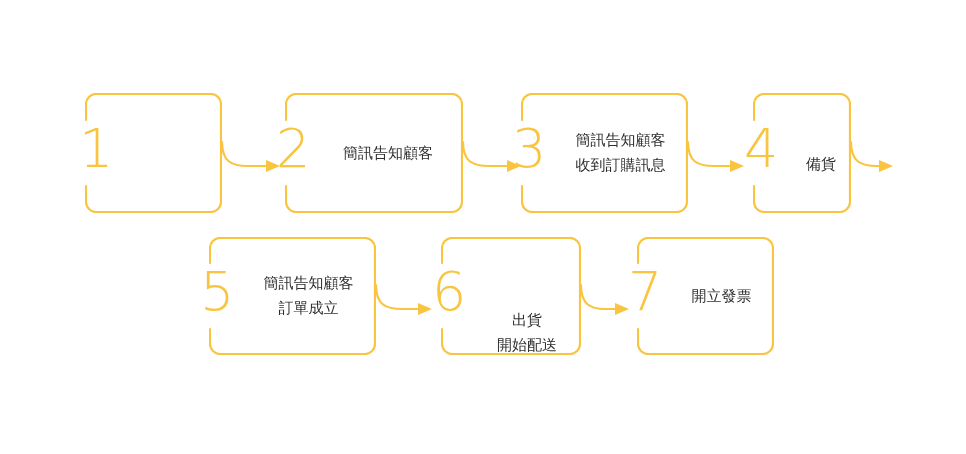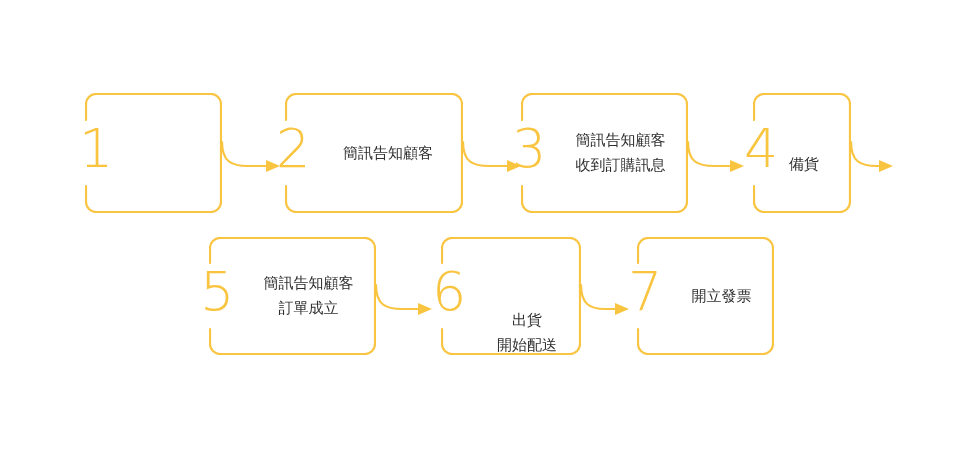--- a/index.html
+++ b/index.html
@@ -108,21 +108,21 @@
     <path d="M 4 2 C 4 22, 14 26, 30 26 H 48" fill="none" stroke="#F9C440" stroke-width="2.2" stroke-linecap="round"></path>
     <path d="M 46 20 L 60 26 L 46 32 Z" fill="#F9C440"></path>
   </svg>
 
   <div class="step-node" style="left:753px; top:93px; width:98px; height:120px;">
     <svg class="step-box" viewBox="0 0 98 120">
       <path d="M 11 1 H 87 A 10 10 0 0 1 97 11 V 109 A 10 10 0 0 1 87 119 H 11 A 10 10 0 0 1 1 109 V 93" fill="#ffffff" stroke="#F9C440" stroke-width="2.2" stroke-linecap="round"></path>
       <path d="M 1 27 V 11 A 10 10 0 0 1 11 1" fill="none" stroke="#F9C440" stroke-width="2.2" stroke-linecap="round"></path>
     </svg>
     <div class="step-number" style="left:-9px; top:29px;">4</div>
-    <div class="step-label" style="left:18px; top:0; width:66px; height:143px;">備貨</div>
+    <div class="step-label" style="left:35px; top:0; width:66px; height:143px;">備貨</div>
   </div>
   <svg class="connector" style="left:847px; top:140px; width:60px; height:42px;">
     <path d="M 4 2 C 4 22, 14 26, 30 26 H 34" fill="none" stroke="#F9C440" stroke-width="2.2" stroke-linecap="round"></path>
     <path d="M 32 20 L 46 26 L 32 32 Z" fill="#F9C440"></path>
   </svg>
 
   <div class="step-node" style="left:209px; top:237px; width:167px; height:118px;">
     <svg class="step-box" viewBox="0 0 167 118">
       <path d="M 11 1 H 156 A 10 10 0 0 1 166 11 V 107 A 10 10 0 0 1 156 117 H 11 A 10 10 0 0 1 1 107 V 92" fill="#ffffff" stroke="#F9C440" stroke-width="2.2" stroke-linecap="round"></path>
       <path d="M 1 26 V 11 A 10 10 0 0 1 11 1" fill="none" stroke="#F9C440" stroke-width="2.2" stroke-linecap="round"></path>

